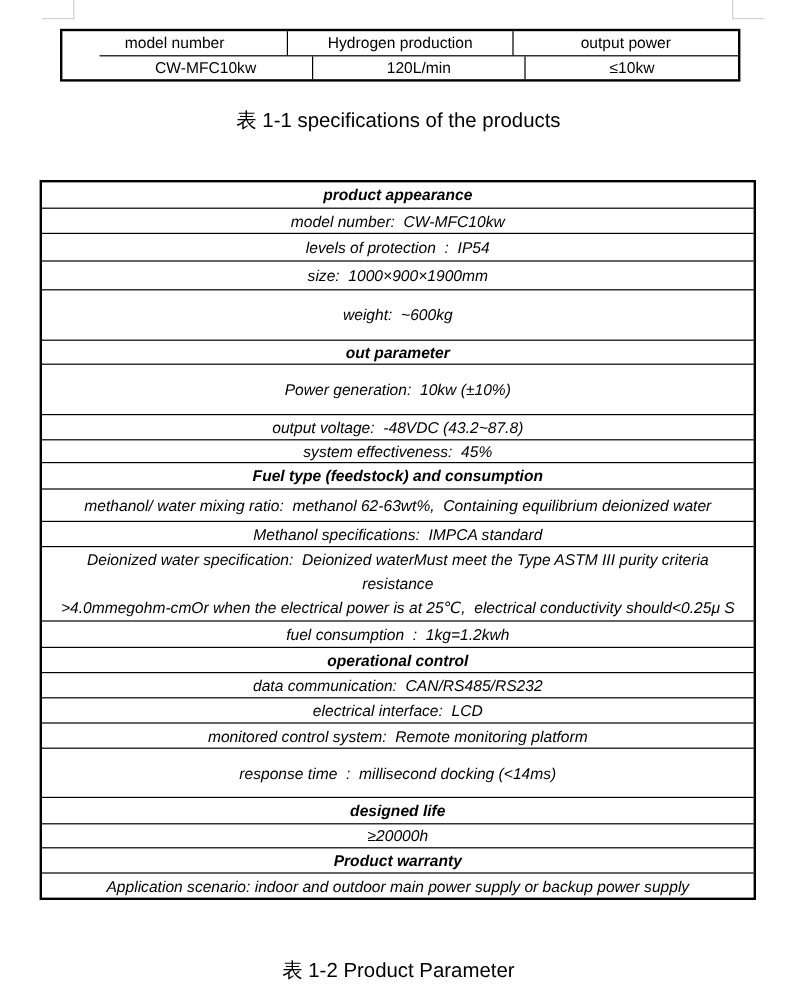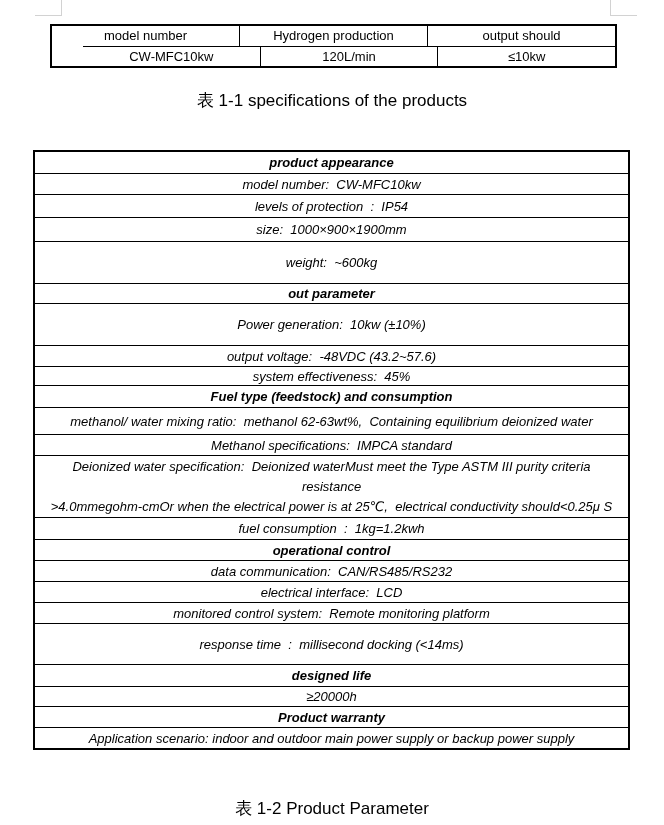--- a/index.html
+++ b/index.html
@@ -46,40 +46,40 @@
 </head>
 <body>
 
 <div class="crop" id="crop-tl"></div>
 <div class="crop" id="crop-tr"></div>
 
 <div class="t1">
   <div class="t1row">
       <div class="t1cell">model number</div>
       <div class="t1cell">Hydrogen production</div>
-      <div class="t1cell">output should</div>
+      <div class="t1cell">output power</div>
     </div>
   <div class="t1row">
       <div class="t1cell">CW-MFC10kw</div>
       <div class="t1cell">120L/min</div>
       <div class="t1cell">≤10kw</div>
     </div>
 </div>
 
 <div class="caption" id="cap1">表 1-1 specifications of the products</div>
 
 <div class="t2">
     <div class="t2row bold" style="height: 21px;">product appearance</div>
     <div class="t2row" style="height: 21px;">model number:  CW-MFC10kw</div>
     <div class="t2row" style="height: 23px;">levels of protection  :  IP54</div>
     <div class="t2row" style="height: 24px;">size:  1000×900×1900mm</div>
     <div class="t2row" style="height: 42px;">weight:  ~600kg</div>
     <div class="t2row bold" style="height: 20px;">out parameter</div>
     <div class="t2row" style="height: 42px;">Power generation:  10kw (±10%)</div>
-    <div class="t2row" style="height: 21px;">output voltage:  -48VDC (43.2~57.6)</div>
+    <div class="t2row" style="height: 21px;">output voltage:  -48VDC (43.2~87.8)</div>
     <div class="t2row" style="height: 19px;">system effectiveness:  45%</div>
     <div class="t2row bold" style="height: 22px;">Fuel type (feedstock) and consumption</div>
     <div class="t2row" style="height: 27px;">methanol/ water mixing ratio:  methanol 62-63wt%,  Containing equilibrium deionized water</div>
     <div class="t2row" style="height: 21px;">Methanol specifications:  IMPCA standard</div>
     <div class="t2row multi" style="height: 62px;"><div class="t2line">Deionized water specification:  Deionized waterMust meet the Type ASTM III purity criteria</div><div class="t2line">resistance</div><div class="t2line">&gt;4.0mmegohm-cmOr when the electrical power is at 25℃,  electrical conductivity should&lt;0.25μ S</div></div>
     <div class="t2row" style="height: 22px;">fuel consumption  :  1kg=1.2kwh</div>
     <div class="t2row bold" style="height: 21px;">operational control</div>
     <div class="t2row" style="height: 21px;">data communication:  CAN/RS485/RS232</div>
     <div class="t2row" style="height: 21px;">electrical interface:  LCD</div>
     <div class="t2row" style="height: 21px;">monitored control system:  Remote monitoring platform</div>

